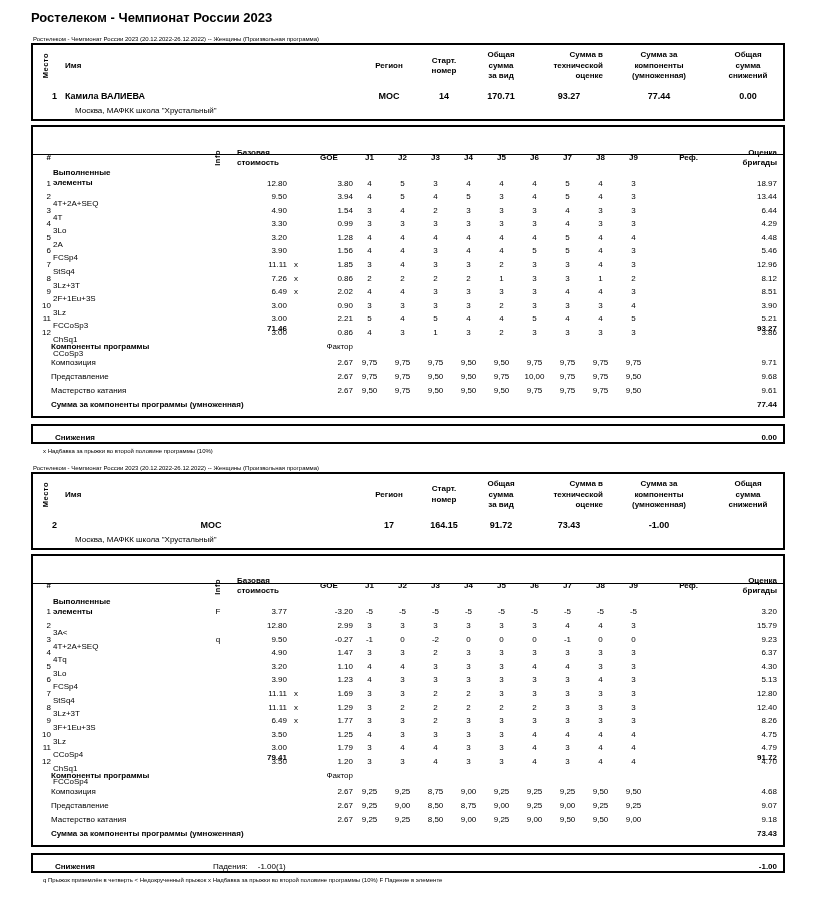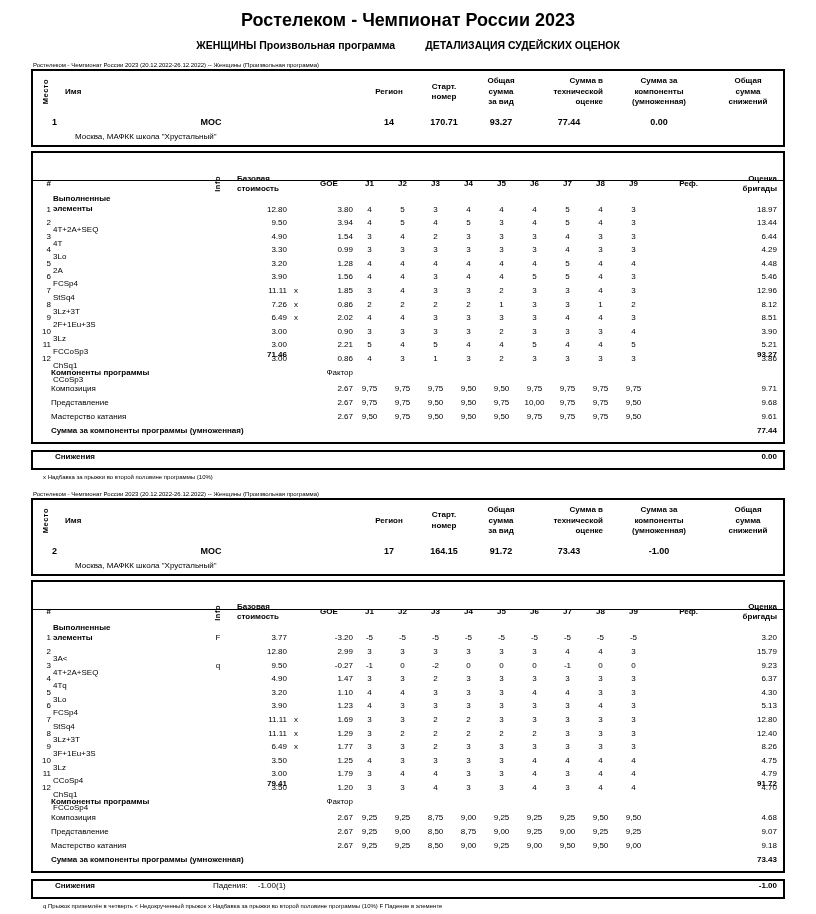--- a/index.html
+++ b/index.html
@@ -3,21 +3,21 @@
 <meta charset="utf-8">
 <style>
   * { margin:0; padding:0; box-sizing:border-box; }
   html,body { background:#fff; }
   body {
     width:816px; height:914px; margin:0 auto;
     font-family:"Liberation Sans", sans-serif;
     color:#000; font-size:8px; overflow:hidden;
   }
   .page { padding:10px 31px 0; }
-  .title { text-align:center; font-size:18px; font-weight:bold; }
+  .title { font-size:13px; font-weight:bold; }
   .subtitle { display:flex; justify-content:center; gap:30px; font-size:10.5px; font-weight:bold; margin-top:8px; }
 
   .section { margin-top:11px; }
   .sec-line { font-size:6px; padding-left:2px; margin-bottom:1px; }
   .box { border:2px solid #000; }
 
   
   .sum-box { padding:3px 0 4px; }
   .sum-grid { display:grid; grid-template-columns:26px 304px 52px 58px 56px 80px 100px 78px; }
   .sum-head { min-height:36px; font-weight:bold; line-height:10.5px; }
@@ -34,36 +34,32 @@
   .club { font-size:8px; padding-left:42px; margin-top:3px; }
 
   
   .els-box { margin-top:4px; padding:0 0 4px; }
   .erow { display:grid; grid-template-columns:18px 154px 26px 56px 18px 48px repeat(9,33px) 48px 1fr; align-items:center; height:13.6px; }
   .els-head { height:28px; font-weight:bold; border-bottom:1px solid #000; line-height:10px; margin-bottom:3px; }
   .rows .erow:first-child { margin-top:2px; }
   .total-row { height:15px; }
   .comp-head { height:15px; margin-top:3px; }
   .sum-row2 { height:15px; }
-  .ded-box { margin-top:6px; height:20px; display:flex; align-items:flex-start; }
+  .ded-box { margin-top:6px; height:20px; display:flex; align-items:flex-end; }
   .ded-spacer { width:22px; } .ded-label { font-weight:bold; }
   .ded-detail-l { margin-left:118px; } .ded-detail-v { margin-left:10px; }
   .ded-fill { flex:1; }
   .ded-value { font-weight:bold; padding-right:6px; }
   .footnote { font-size:6px; margin:4px 0 0 12px; }
 </style>
 </head>
 <body>
 
 <div class="page">
   <div class="title">Ростелеком - Чемпионат России 2023</div>
-  <div class="subtitle">
-    <span>ЖЕНЩИНЫ Произвольная программа</span>
-    <span>ДЕТАЛИЗАЦИЯ СУДЕЙСКИХ ОЦЕНОК</span>
-  </div>
   <div>
   <section class="section">
     <div class="sec-line">Ростелеком - Чемпионат России 2023 (20.12.2022-26.12.2022) -- Женщины (Произвольная программа)</div>
 
     <div class="box sum-box">
       <div class="sum-grid sum-head">
         <div class="c mid">
               <span class="vtext">Место</span>
             </div>
         <div class="c left pl6">Имя</div>
@@ -88,20 +84,21 @@
               <div>(умноженная)</div>
         </div>
         <div class="c mid">
           <div>Общая</div>
               <div>сумма</div>
               <div>снижений</div>
         </div>
       </div>
       <div class="sum-grid sum-row">
         <div class="c place-v">1</div>
+        <div class="c left pl6">Камила ВАЛИЕВА</div>
         <div class="c mid">МОС</div>
         <div class="c mid">14</div>
         <div class="c mid">170.71</div>
         <div class="c mid">93.27</div>
         <div class="c mid">77.44</div>
         <div class="c mid">0.00</div>
       </div>
       <div class="club">Москва, МАФКК школа "Хрустальный"</div>
     </div>
 

